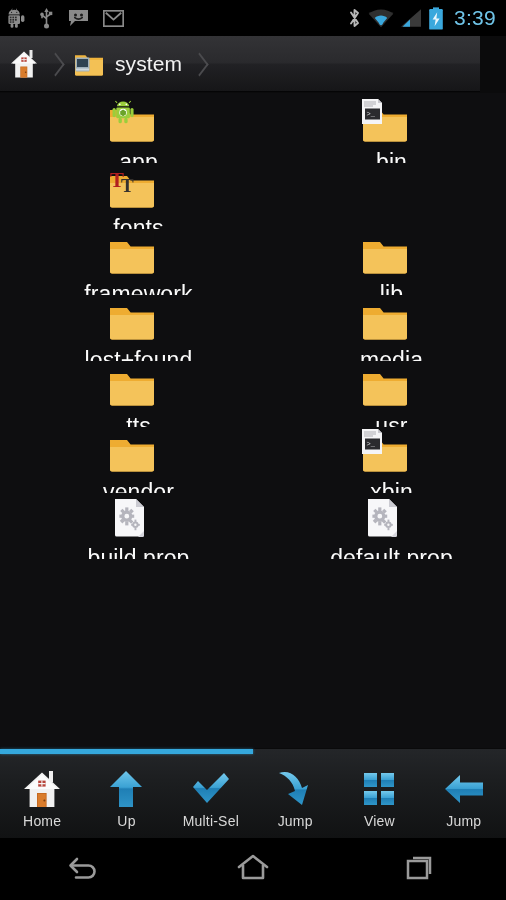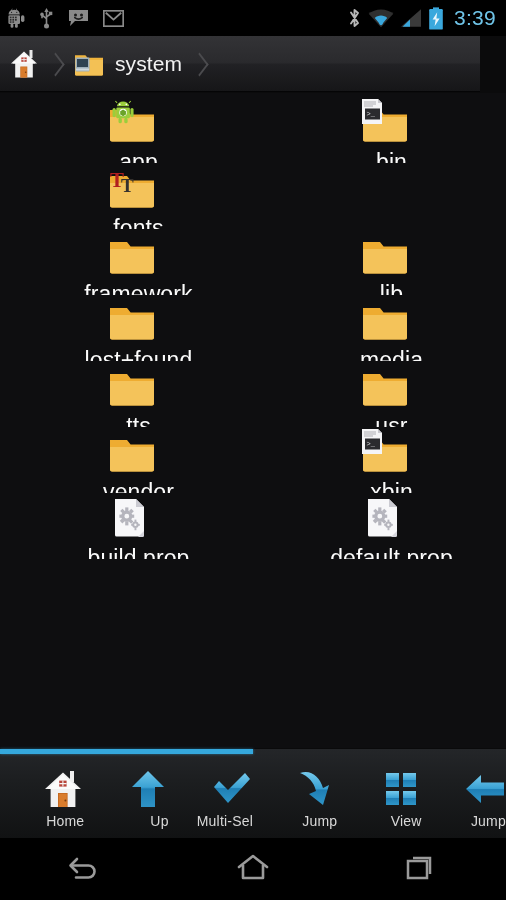--- a/index.html
+++ b/index.html
@@ -163,21 +163,21 @@
     top: 5px; left: 0;
     width: 506px;
     height: 85px;
     display: flex;
     align-items: stretch;
   }
   .tb-item {
     flex: 1 1 0;
     display: flex;
     flex-direction: column;
-    align-items: flex-end;
+    align-items: center;
     justify-content: center;
     gap: 3px;
     padding-top: 4px;
     box-sizing: border-box;
   }
   .tb-icon {
     width: 42px;
     height: 42px;
     display: flex;
     align-items: center;

